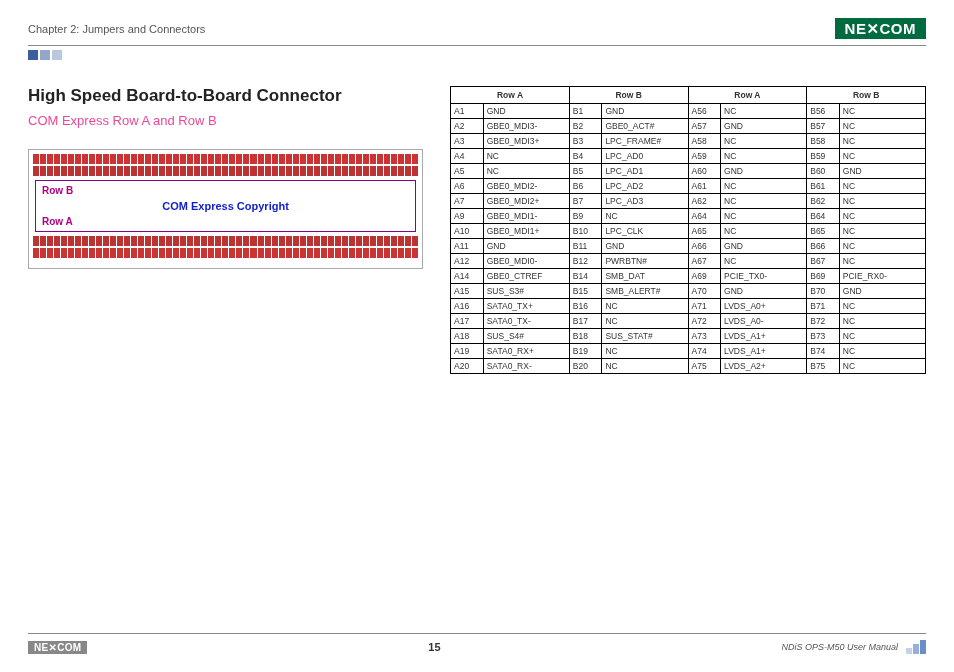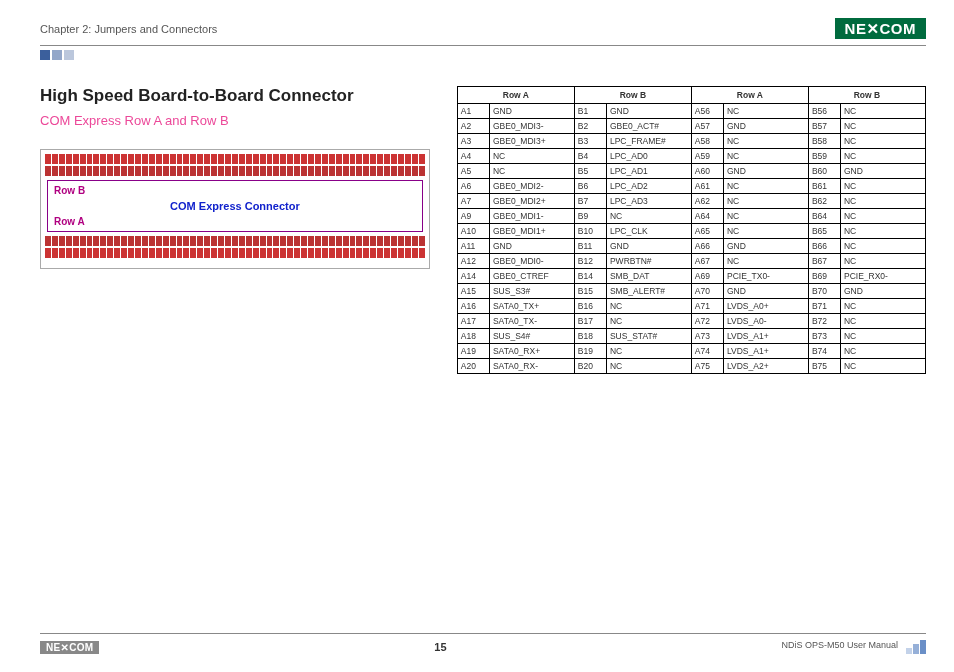--- a/index.html
+++ b/index.html
@@ -9,21 +9,20 @@
     height: 672px;
     background: #fff;
     position: relative;
     color: #333;
   }
   .page {
     padding: 18px 28px;
     height: 100%;
     display: flex;
     flex-direction: column;
-    margin-left: 12px;
   }
   .top-bar {
     display: flex;
     justify-content: space-between;
     align-items: center;
     font-size: 11px;
     color: #555;
     padding-bottom: 6px;
   }
   .logo-box {
@@ -265,21 +264,21 @@
             <span></span>
             <span></span>
             <span></span>
             <span></span>
             <span></span>
             <span></span>
             <span></span>
           </div>
         <div class="conn-box">
           <div class="row-label">Row B</div>
-          <div class="conn-center">COM Express Connector</div>
+          <div class="conn-center">COM Express Copyright</div>
           <div class="row-label">Row A</div>
         </div>
         <div class="pin-row alt" id="strip3">
             <span></span>
             <span></span>
             <span></span>
             <span></span>
             <span></span>
             <span></span>
             <span></span>
@@ -596,21 +595,21 @@
           </tbody>
       </table>
     </div>
   </div>
 
   <div class="footer">
     <div style="display:flex;align-items:center;gap:10px;">
       <span class="logo-sm">NE✕COM</span>
     </div>
     <span class="pagenum">15</span>
-    <div style="display:flex;gap:8px;">
+    <div style="display:flex;align-items:center;gap:8px;font-style:italic;">
       <span>NDiS OPS-M50 User Manual</span>
       <div class="right-deco">
         <span></span>
           <span></span>
           <span></span>
       </div>
     </div>
   </div>
 </div>
 

